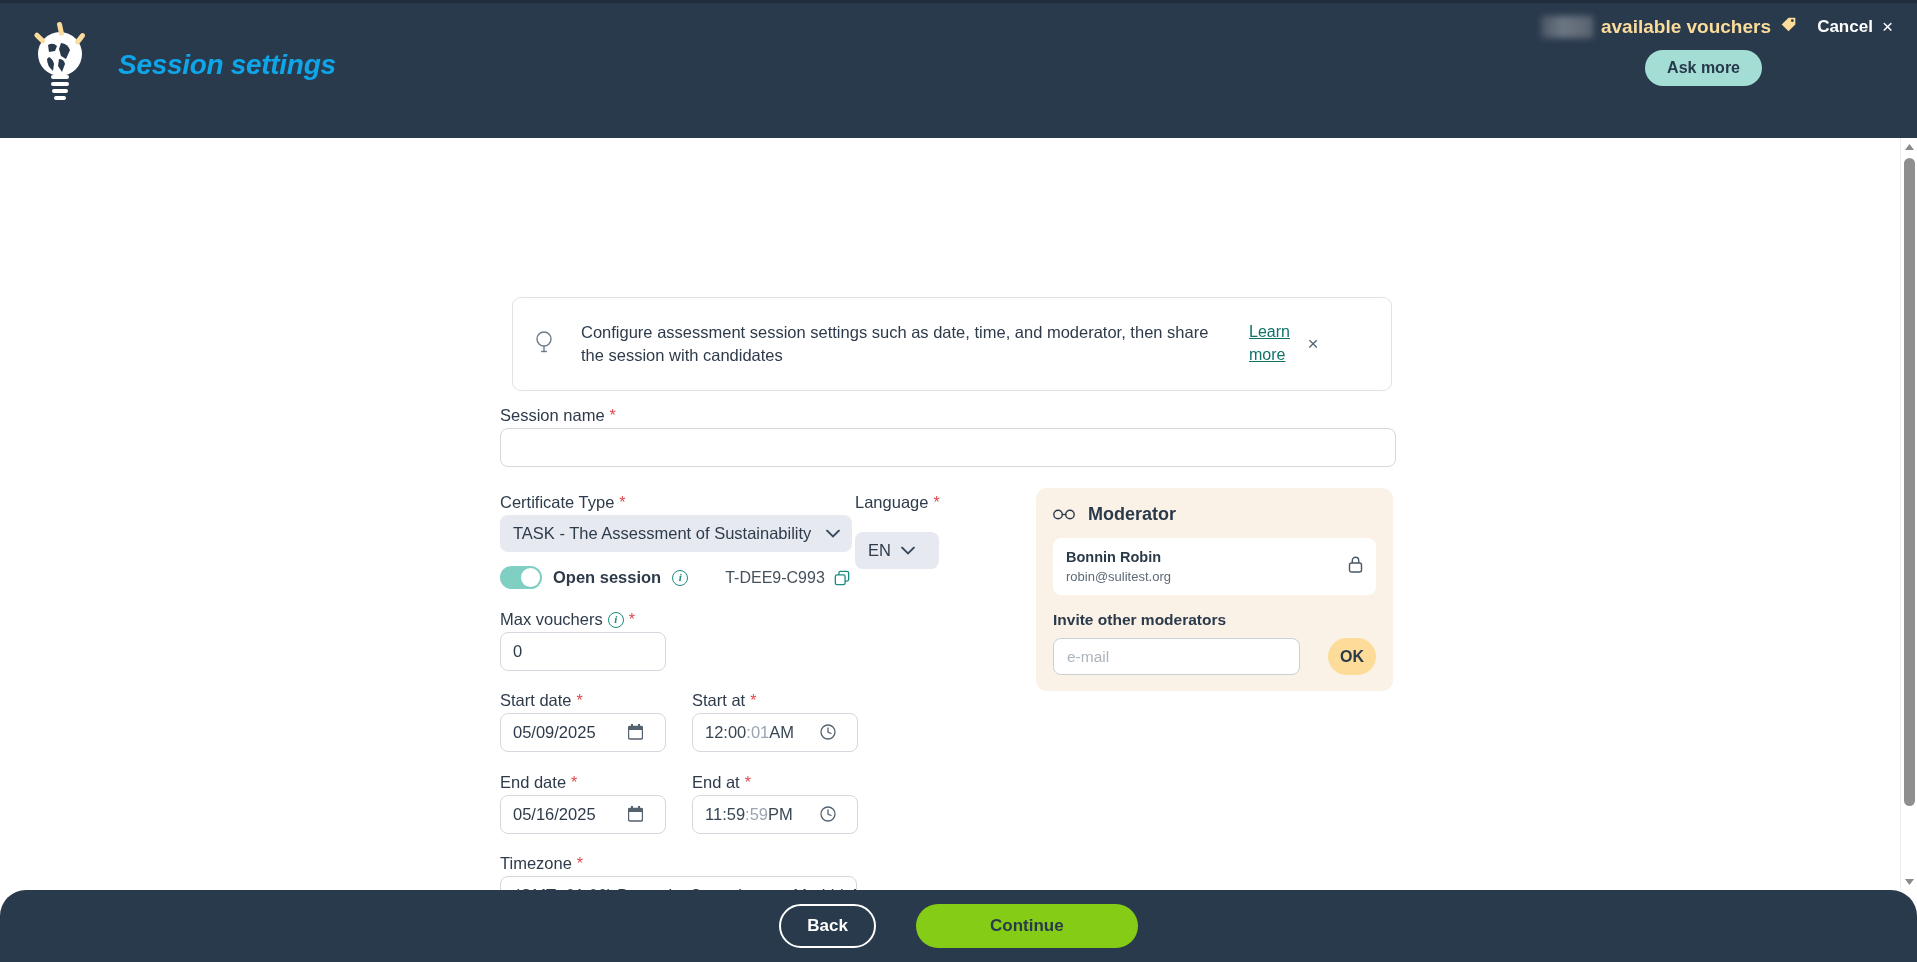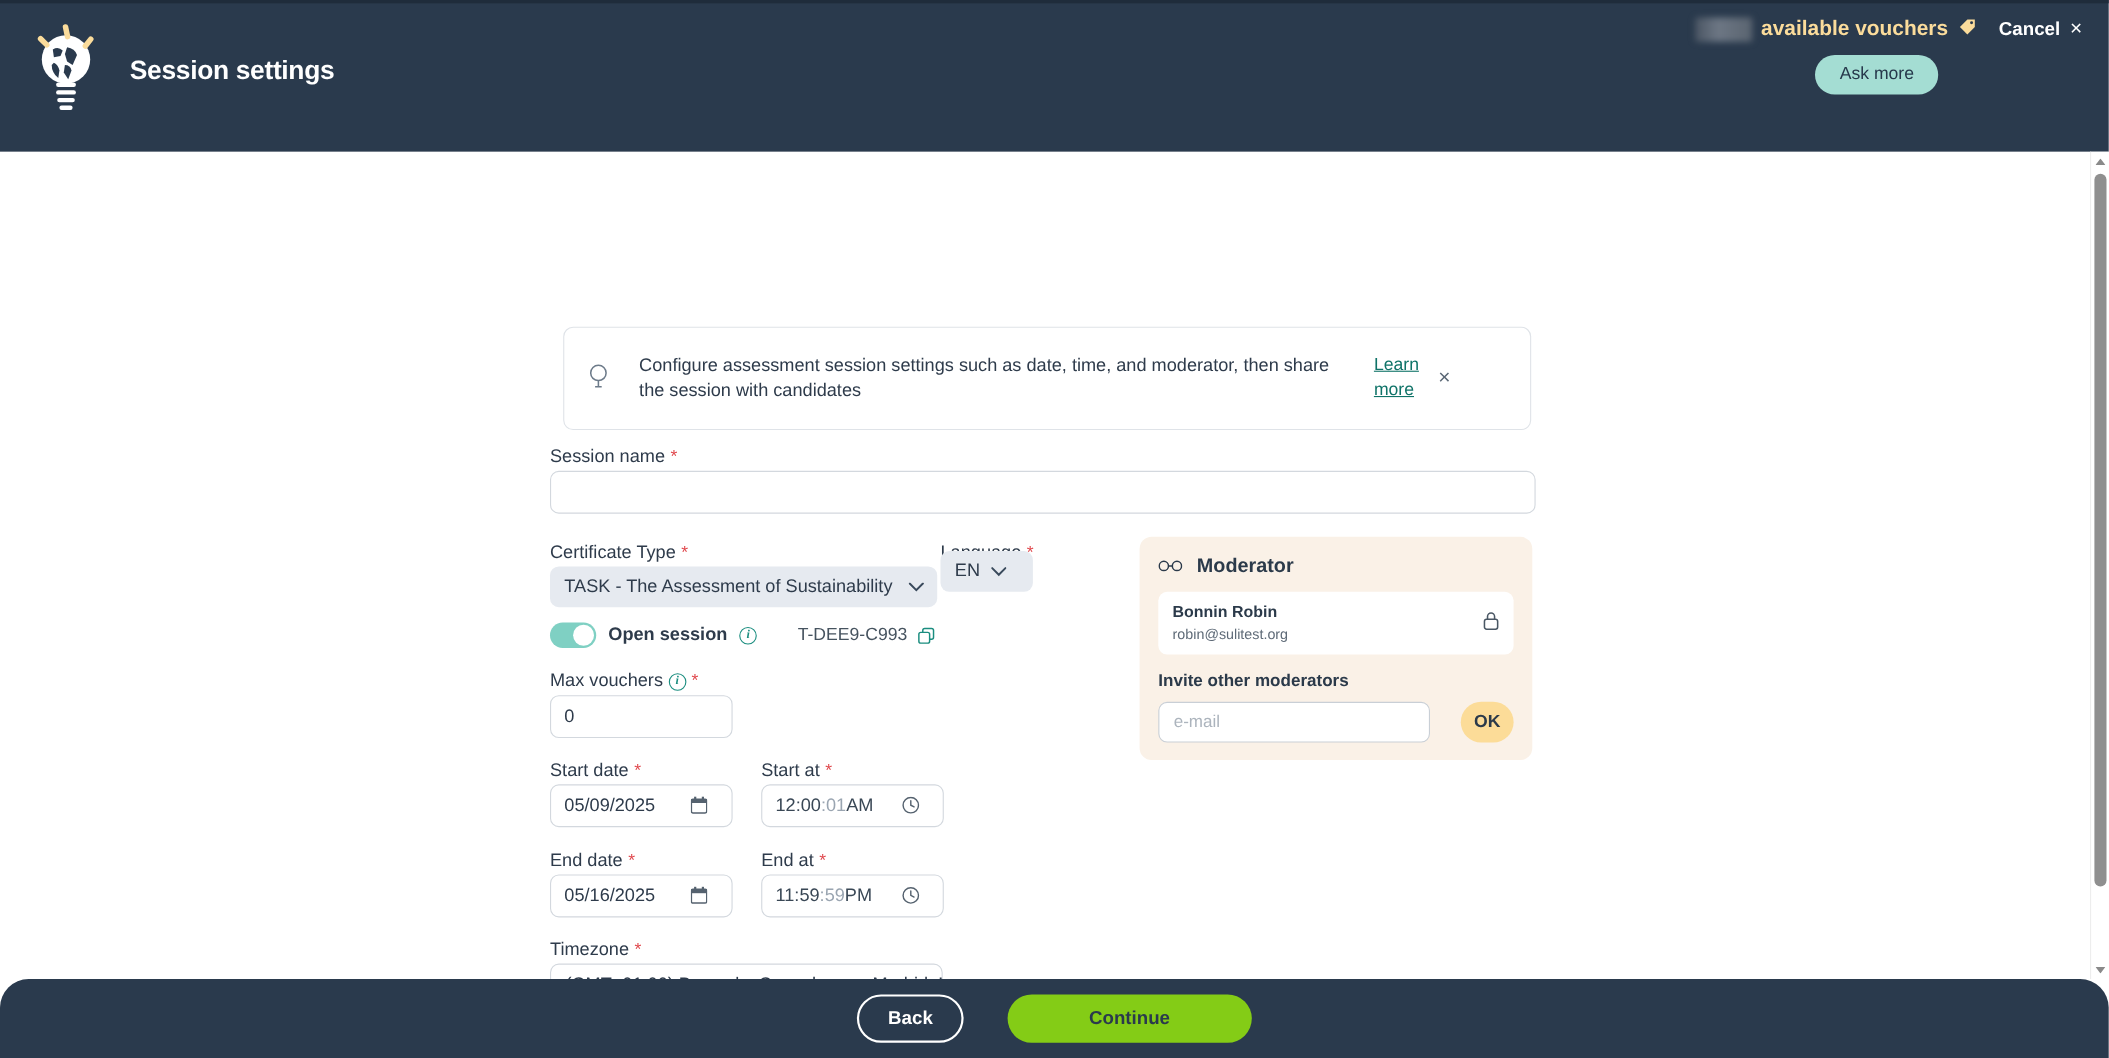--- a/index.html
+++ b/index.html
@@ -13,43 +13,44 @@
   
   .header {
     position: absolute; top: 0; left: 0;
     width: 1917px; height: 138px;
     background: #2a3a4d;
     border-top: 3px solid #1f2c3b;
   }
   .brand { position: absolute; left: 28px; top: 18px; display: flex; align-items: center; gap: 26px; }
   .bulb-logo { width: 64px; height: 88px; position: relative; }
   .app-title {
-    font-size: 24px; font-weight: bold; color: #ffffff;
+    font-size: 28px; font-weight: bold; color: #0ea5e9;
     letter-spacing: -0.3px;
+    font-style: italic;
   }
   .header-right {
     position: absolute; right: 0; top: 0; width: 520px; height: 110px;
   }
   .voucher-line {
     position: absolute; right: 120px; top: 13px;
     display: flex; align-items: center; gap: 6px;
     font-size: 19px; font-weight: bold; color: #ffffff;
   }
   .redacted {
     display: inline-block; width: 52px; height: 22px;
     background: linear-gradient(90deg,#4a5563,#6d7784 40%,#5a6470);
     filter: blur(3px); border-radius: 2px; margin-right: 2px;
   }
   .voucher-word { color: #fbdc9b; }
   .tag-icon { font-size: 17px; color: #fbdc9b; margin-left: 3px; }
   .ask-more {
     position: absolute; right: 155px; top: 47px;
     background: #a4ddd3; color: #26384b;
     border: none; border-radius: 20px;
-    padding: 9px 22px; font-size: 16px; font-weight: normal;
+    padding: 9px 22px; font-size: 16px; font-weight: bold;
     font-family: "Liberation Sans", sans-serif; cursor: pointer;
   }
   .cancel-wrap {
     position: absolute; right: 24px; top: 13px;
     display: flex; align-items: center; gap: 9px;
     color: #ffffff; font-size: 17px; font-weight: bold; cursor: pointer;
   }
   .cancel-x { font-size: 19px; font-weight: normal; }
 
   
@@ -114,21 +115,21 @@
   }
 
   #sessionName { position: absolute; left: 500px; top: 290px; width: 896px; height: 39px; }
   #lblSessionName { position: absolute; left: 500px; top: 268px; }
 
   #lblCertType { position: absolute; left: 500px; top: 355px; }
   #certWrap { position: absolute; left: 500px; top: 377px; width: 352px; }
   #certSelect { width: 352px; }
 
   #lblLang { position: absolute; left: 855px; top: 355px; }
-  #langWrap { position: absolute; left: 855px; top: 363px; width: 72px; }
+  #langWrap { position: absolute; left: 855px; top: 394px; width: 72px; }
   #langSelect { width: 84px; }
 
   .toggle-row { position: absolute; left: 500px; top: 428px; display: flex; align-items: center; gap: 11px; }
   .toggle {
     width: 42px; height: 23px; border-radius: 12px;
     background: #7fd0c3; position: relative; cursor: pointer;
   }
   .toggle .knob {
     position: absolute; right: 2px; top: 2px;
     width: 19px; height: 19px; border-radius: 50%; background: #ffffff;

